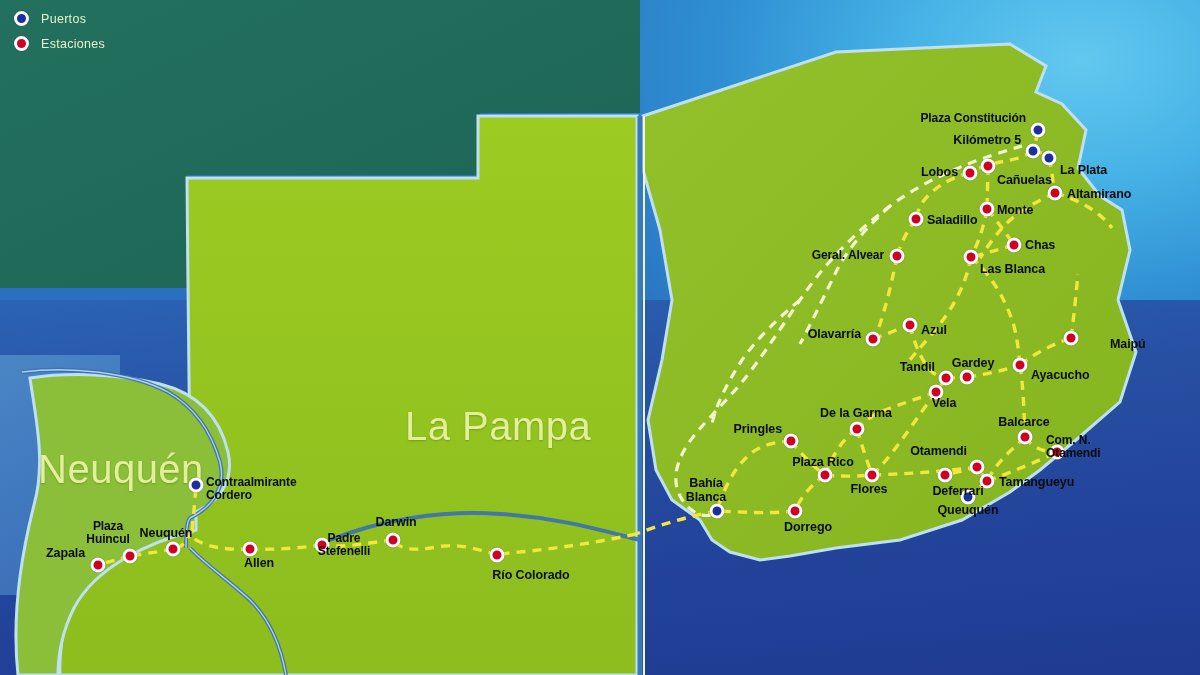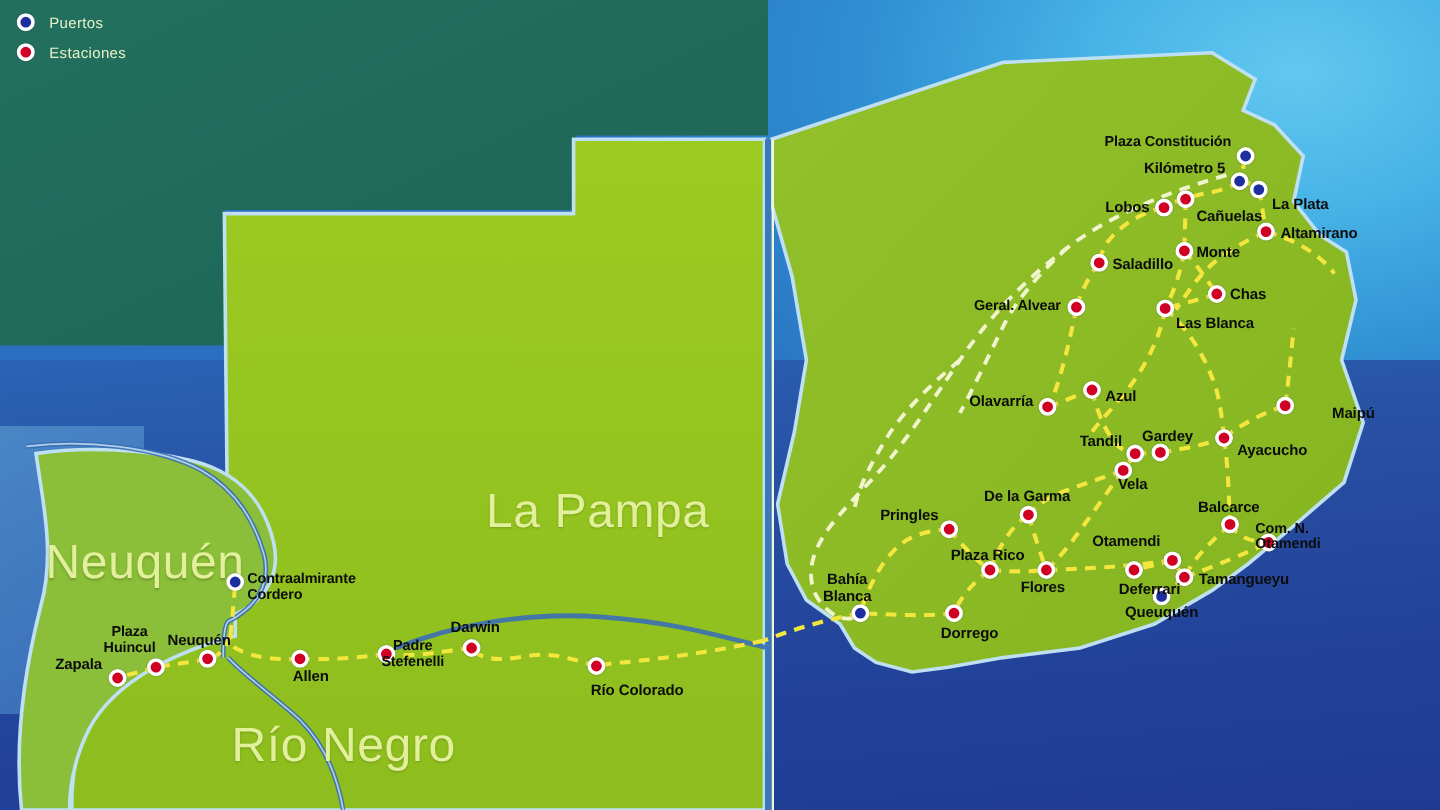--- a/index.html
+++ b/index.html
@@ -207,21 +207,20 @@
       <path d="M250,549 C 230,550 212,548 200,542 C 194,540 192,536 192,530"></path>
       <path d="M192,530 C 194,512 195,498 196,485"></path>
       <path d="M192,530 C 186,544 180,548 173,549"></path>
       <path d="M173,549 C 158,552 142,554 130,556"></path>
       <path d="M130,556 C 118,560 106,562 98,565"></path>
     </g>
   </svg>
   </div>
 
   <div class="prov-label" id="prov-la-pampa">La Pampa</div>
-  <div class="prov-label" id="prov-rio-negro">Río Negro</div>
   <div class="prov-label" id="prov-neuquen">Neuquén</div>
 
   <div id="legend">
     <div class="legend-row">
       <span class="dot puerto legend-dot"></span>
       <span class="legend-text">Puertos</span>
     </div>
     <div class="legend-row">
       <span class="dot estacion legend-dot"></span>
       <span class="legend-text">Estaciones</span>

